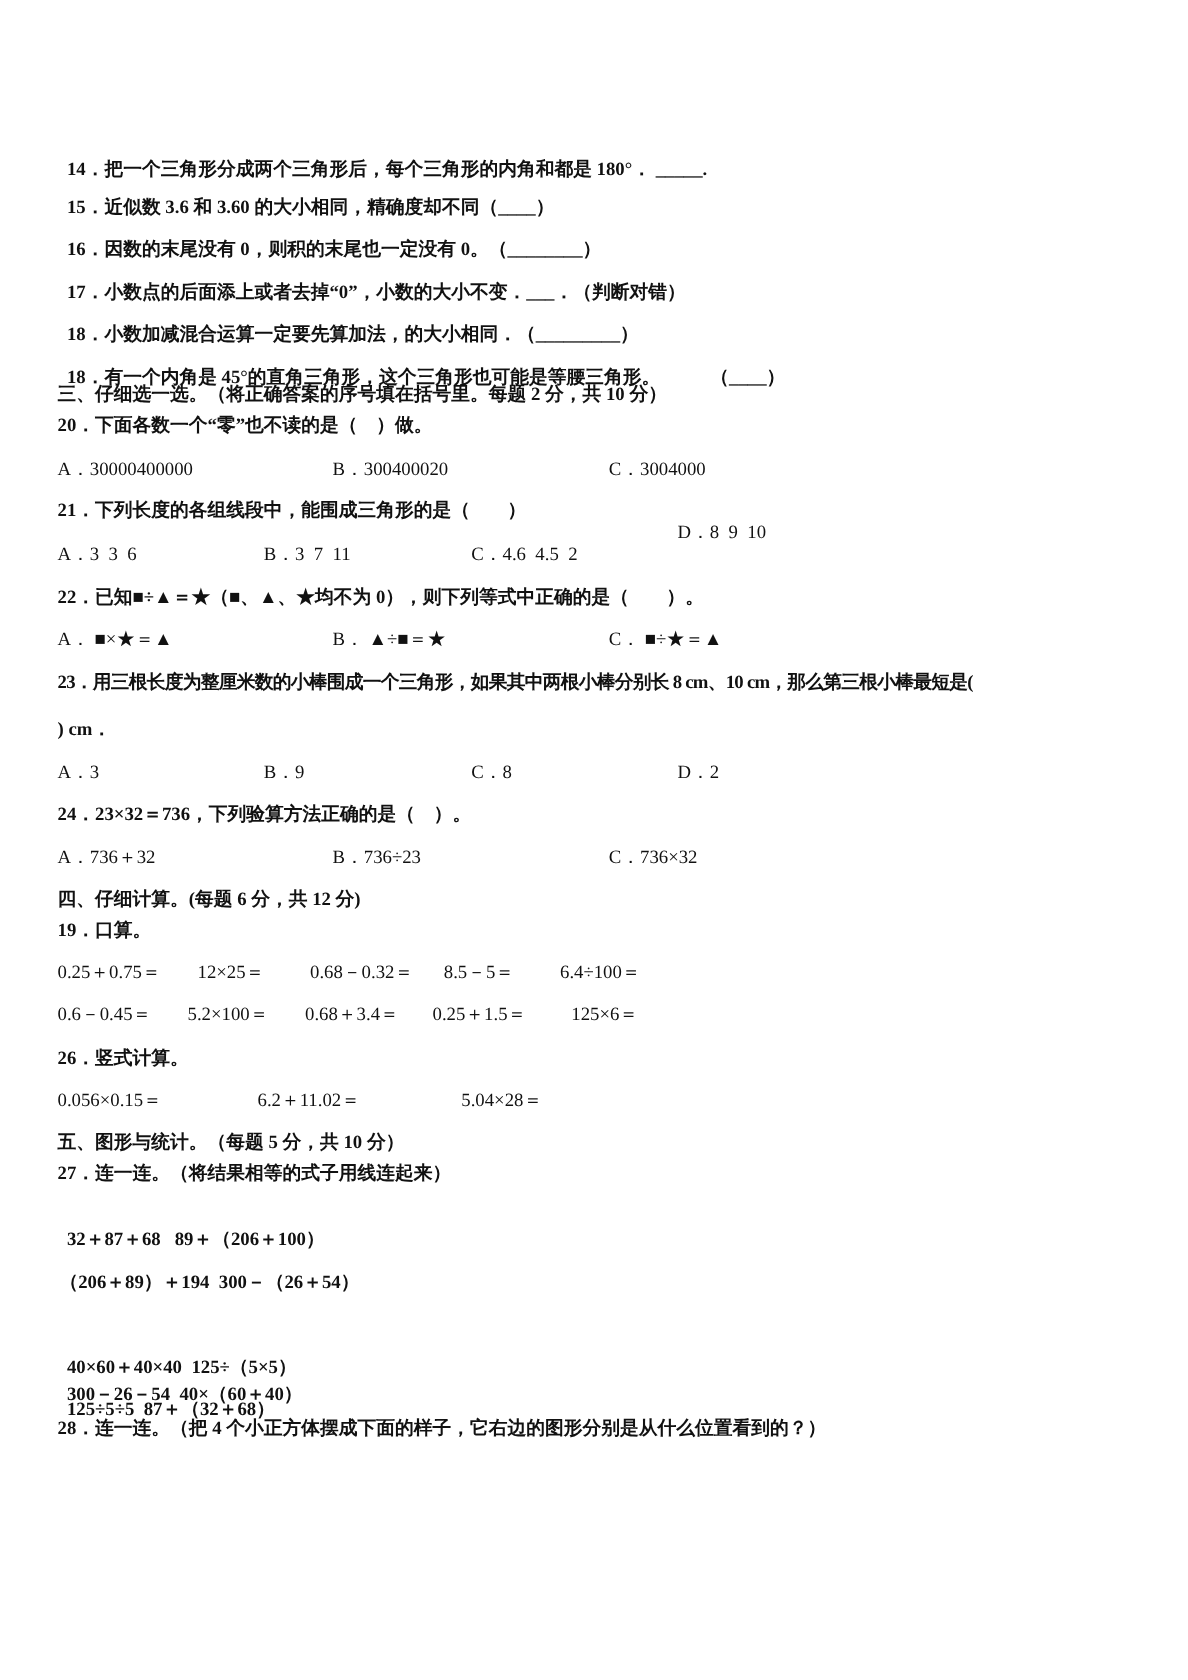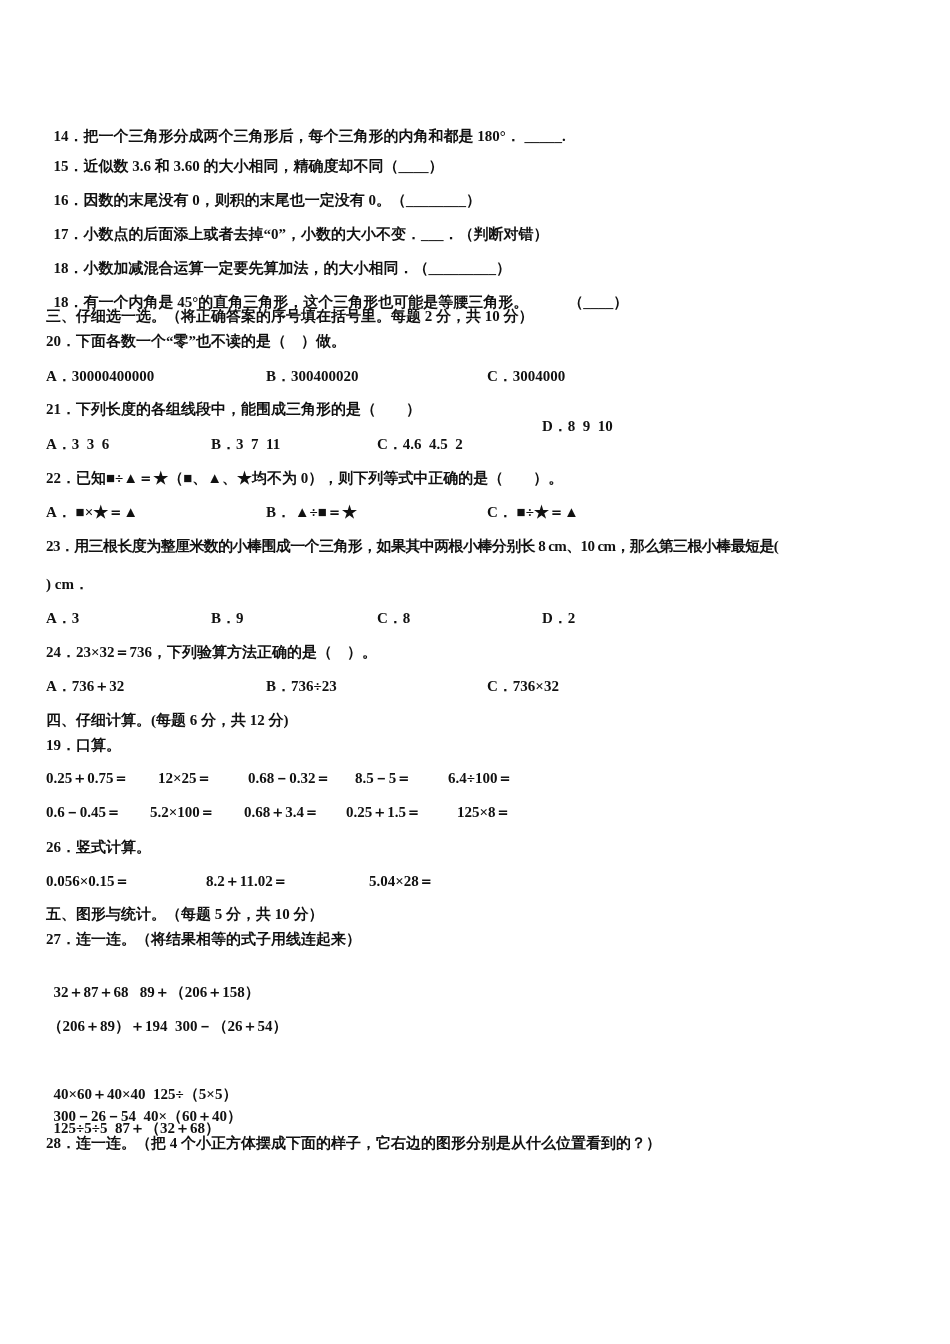--- a/index.html
+++ b/index.html
@@ -6,21 +6,21 @@
   body {
     width: 950px; height: 1344px; position: relative; overflow: hidden;
     font-family: "Liberation Serif", "DejaVu Serif", serif;
     color: #111111;
   }
   .line {
     position: absolute; left: 46px; white-space: pre;
     font-size: 15px; line-height: 20px; font-weight: bold;
   }
   .line.light { font-weight: bold; }
-  .opt { position: absolute; white-space: pre; font-size: 15px; line-height: 20px; font-weight: bold; }
+  .opt { position: absolute; white-space: pre; font-size: 15px; line-height: 20px; font-weight: normal; }
 </style>
 </head>
 <body>
 
 <div class="line" style="top:106px">
   <span>14．</span><span>把一个三角形分成两个三角形后，每个三角形的内角和都是 180°．</span> <span>_____.</span>
 </div>
 <div class="line" style="top:136px">
   <span>15．</span><span>近似数 3.6 和 3.60 的大小相同，精确度却不同</span><span>（____）</span>
 </div>
@@ -71,32 +71,32 @@
 <div class="opt" style="top:768px;left:46px">0.25＋0.75＝</div>
 <div class="opt" style="top:768px;left:158px">12×25＝</div>
 <div class="opt" style="top:768px;left:248px">0.68－0.32＝</div>
 <div class="opt" style="top:768px;left:355px">8.5－5＝</div>
 <div class="opt" style="top:768px;left:448px">6.4÷100＝</div>
 
 <div class="opt" style="top:802px;left:46px">0.6－0.45＝</div>
 <div class="opt" style="top:802px;left:150px">5.2×100＝</div>
 <div class="opt" style="top:802px;left:244px">0.68＋3.4＝</div>
 <div class="opt" style="top:802px;left:346px">0.25＋1.5＝</div>
-<div class="opt" style="top:802px;left:457px">125×8＝</div>
+<div class="opt" style="top:802px;left:457px">125×6＝</div>
 
 <div class="line light" style="top:837px">26．竖式计算。</div>
 <div class="opt" style="top:871px;left:46px">0.056×0.15＝</div>
-<div class="opt" style="top:871px;left:206px">8.2＋11.02＝</div>
+<div class="opt" style="top:871px;left:206px">6.2＋11.02＝</div>
 <div class="opt" style="top:871px;left:369px">5.04×28＝</div>
 
 <div class="line light" style="top:904px">五、图形与统计。（每题 5 分，共 10 分）</div>
 <div class="line light" style="top:929px">27．连一连。（将结果相等的式子用线连起来）</div>
 
 <div class="line" style="top:962px">
-  <span>32＋87＋68</span>&nbsp;&nbsp;&nbsp;<span>89＋（206＋158）</span>
+  <span>32＋87＋68</span>&nbsp;&nbsp;&nbsp;<span>89＋（206＋100）</span>
 </div>
 <div class="line" style="top:996px;left:40px">
   <span>（206＋89）＋194</span>&nbsp;&nbsp;<span>300－（26＋54）</span>
 </div>
 <div class="line" style="top:1086px">
   <span>300－26－54</span>&nbsp;&nbsp;<span>40×（60＋40）</span>
 </div>
 <div class="line" style="top:1064px">
   <span>40×60＋40×40</span>&nbsp;&nbsp;<span>125÷（5×5）</span>
 </div>

